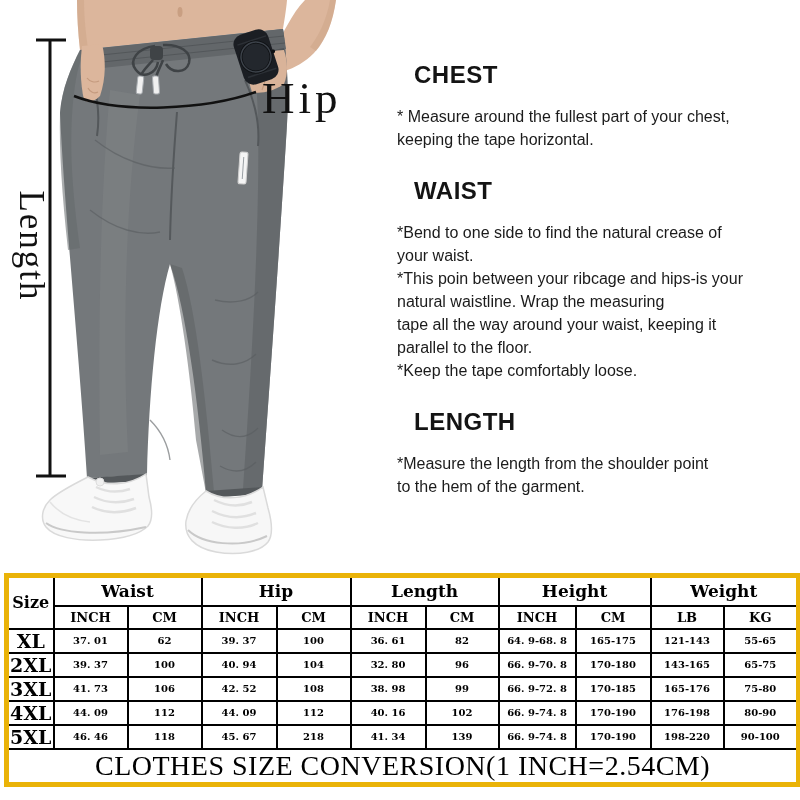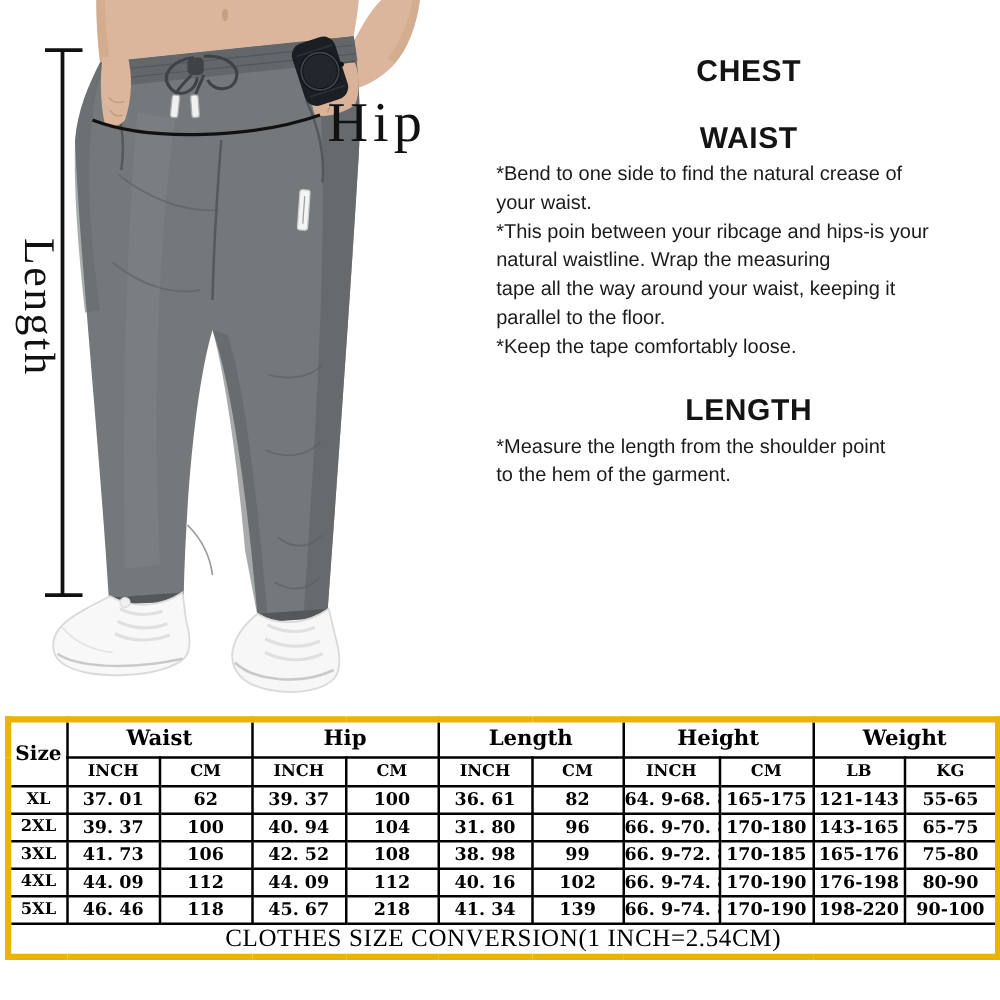--- a/index.html
+++ b/index.html
@@ -20,22 +20,22 @@
   }
   .hip-label {
     position:absolute; left:262px; top:72px;
     font-family:"Liberation Serif", serif; font-size:45px; letter-spacing:4px;
     color:#111; white-space:nowrap;
   }
 
   
   .instructions { position:absolute; left:397px; top:44px; width:404px; }
   .instructions h2 {
-    margin:0; font-size:24px; font-weight:700; color:#141414;
-    letter-spacing:0.5px; line-height:27px;text-align:center;
+    margin:17px; font-size:24px; font-weight:700; color:#141414;
+    letter-spacing:0.5px; line-height:27px;
   }
   .instructions .sec { margin:0 0 0 0; }
   .instructions .sec + .sec { margin-top:26px; }
   .instructions p {
     margin:4px 0 0 0; font-size:16px; line-height:23px; color:#1b1b1b;
     white-space:pre-line;
   }
 
   
   table.size-table {
@@ -47,24 +47,24 @@
     border:2px solid #000; text-align:center; vertical-align:middle; padding:0;
     overflow:hidden; white-space:nowrap;
   }
   .size-table thead tr.group-row { height:30px; }
   .size-table thead tr.unit-row { height:23px; }
   .size-table tbody tr { height:22px; }
   .size-table tfoot tr { height:27px; }
   .size-table th.size-h { font-size:16px; font-weight:700; }
   .size-table th.group-h { font-size:17px; font-weight:700; }
   .size-table th.unit-h { font-size:13px; font-weight:700;margin-top:40px; }
-  .size-table tbody th { font-size:13px; font-weight:700; }
-  .size-table tbody td { font-size:14px; font-weight:700;margin-left:40px; }
+  .size-table tbody th { font-size:19px; font-weight:700; }
+  .size-table tbody td { font-size:10px; font-weight:700;margin-left:40px; }
   .size-table tfoot td {
-    font-family:"Liberation Serif", serif; font-size:20px; font-weight:400;
+    font-family:"Liberation Serif", serif; font-size:28px; font-weight:400;
     letter-spacing:0.5px;
   }
 </style>
 </head>
 <body>
 
 <div class="page">
 
   <div class="photo-area">
     <svg width="390" height="570" viewBox="0 0 390 570">
@@ -168,20 +168,22 @@
       </g>
       <path d="M74,96 C120,114 205,110 256,92" stroke="#111111" stroke-width="2.5" fill="none"></path>
     </svg>
     <div class="length-label">Length</div>
     <div class="hip-label">Hip</div>
   </div>
 
   <div class="instructions">
     <div class="sec">
       <h2>CHEST</h2>
+      <p>* Measure around the fullest part of your chest,
+keeping the tape horizontal.</p>
     </div>
     <div class="sec">
       <h2>WAIST</h2>
       <p>*Bend to one side to find the natural crease of
 your waist.
 *This poin between your ribcage and hips-is your
 natural waistline. Wrap the measuring
 tape all the way around your waist, keeping it
 parallel to the floor.
 *Keep the tape comfortably loose.</p>
@@ -242,21 +244,21 @@
           <td>165-175</td>
           <td>121-143</td>
           <td>55-65</td>
         </tr>
         <tr>
           <th>2XL</th>
           <td>39. 37</td>
           <td>100</td>
           <td>40. 94</td>
           <td>104</td>
-          <td>31. 80</td>
+          <td>32. 80</td>
           <td>96</td>
           <td>66. 9-70. 8</td>
           <td>170-180</td>
           <td>143-165</td>
           <td>65-75</td>
         </tr>
         <tr>
           <th>3XL</th>
           <td>41. 73</td>
           <td>106</td>

